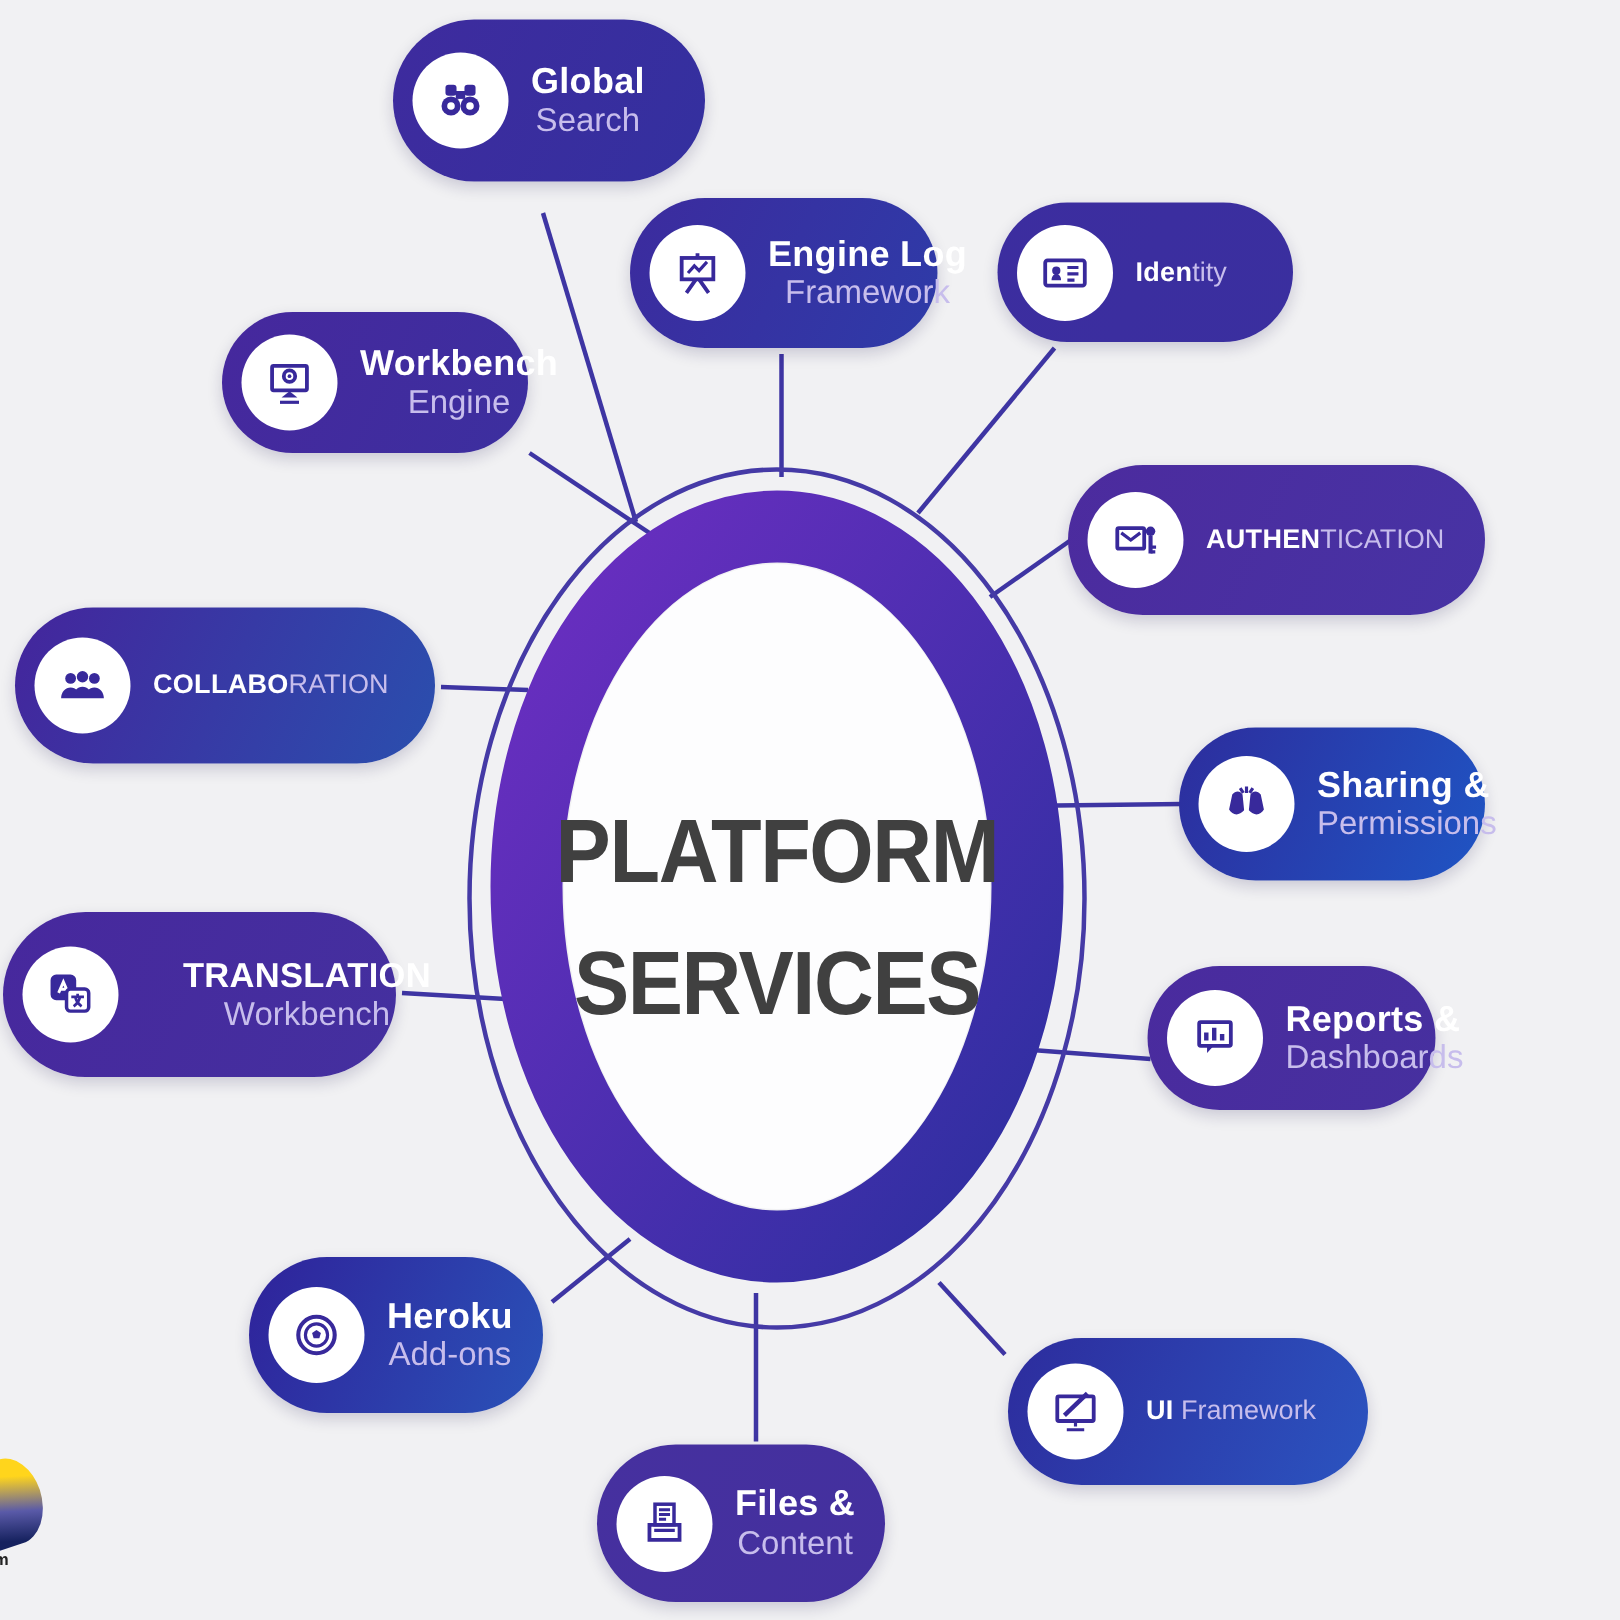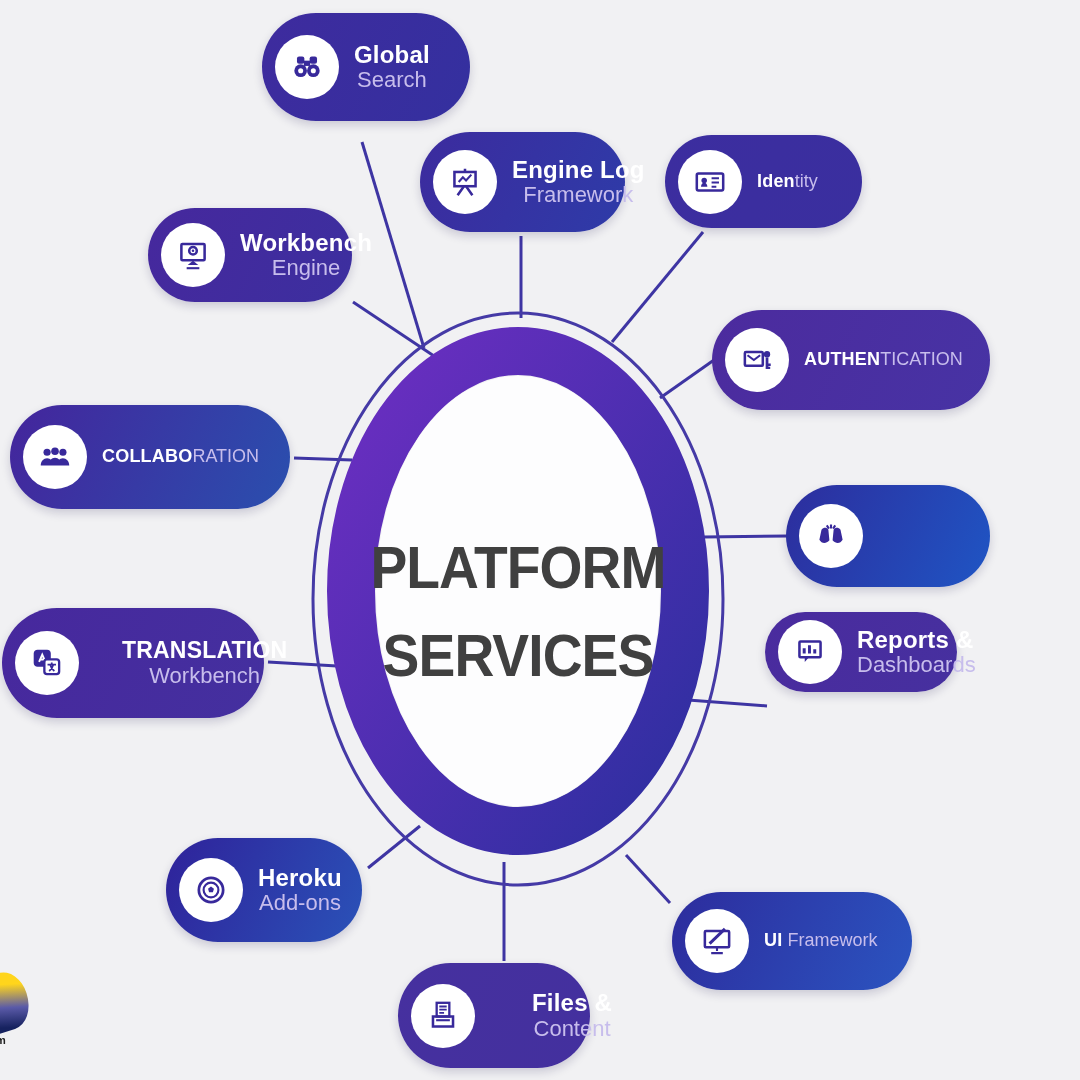--- a/index.html
+++ b/index.html
@@ -163,38 +163,42 @@
     </div>
     <div class="pill" style="left: 786px; top: 485px; width: 204px; height: 102px; background: linear-gradient(115deg, rgb(45, 45, 157), rgb(31, 85, 196));">
       <div class="icon-circle" style="color: rgb(56, 41, 155); background: rgb(255, 255, 255);">
         <svg viewBox="0 0 36 36" width="38" height="38">
           <g fill="currentColor">
             <path d="M9 12c2-2.5 5-2.5 6.5 0l1 10c-3.5 4-7.5 3-9.5-.5zM27 12c-2-2.5-5-2.5-6.5 0l-1 10c3.5 4 7.5 3 9.5-.5z"></path>
             <path d="M14 8l2 3M18 7v4M22 8l-2 3" stroke="currentColor" stroke-width="2" fill="none"></path>
           </g>
         </svg>
       </div>
+      <div class="pill-label" style="--bold-color: #ffffff;">
+        <div class="l-bold">Sharing &amp;</div>
+        <div class="l-light">Permissions</div>
+      </div>
     </div>
     <div class="pill" style="left: 2px; top: 608px; width: 262px; height: 110px; background: linear-gradient(115deg, rgb(71, 40, 157), rgb(68, 48, 159)); gap: 28px;">
       <div class="icon-circle" style="color: rgb(56, 41, 155); background: rgb(255, 255, 255);">
         <svg viewBox="0 0 36 36" width="38" height="38">
           <g fill="none" stroke="currentColor" stroke-width="2.2">
             <rect x="6.5" y="6.5" width="14" height="14" rx="2.5" fill="currentColor"></rect>
             <path d="M10.5 17l3-7 3 7M11.7 14.7h3.6" stroke="#fff" stroke-width="1.8"></path>
             <rect x="15.5" y="14.5" width="14" height="14" rx="2.5" fill="#fff"></rect>
             <path d="M18.5 19.5h8M22.5 17.5v2M20 25.5c2-1.5 3.5-3.5 4-6M25 25.5c-2-1.5-3.5-3.5-4-6" stroke-width="1.7"></path>
           </g>
         </svg>
       </div>
       <div class="pill-label" style="--bold-color: #ffffff;">
         <div class="l-bold" style="font-size: 23px;">TRANSLATION</div>
         <div class="l-light">Workbench</div>
       </div>
     </div>
-    <div class="pill" style="left: 765px; top: 612px; width: 192px; height: 80px; background: linear-gradient(115deg, rgb(74, 43, 158), rgb(70, 48, 159));">
+    <div class="pill" style="left: 765px; top: 644px; width: 192px; height: 96px; background: linear-gradient(115deg, rgb(74, 43, 158), rgb(70, 48, 159));">
       <div class="icon-circle" style="color: rgb(56, 41, 155); background: rgb(255, 255, 255);">
         <svg viewBox="0 0 36 36" width="38" height="38">
           <g fill="none" stroke="currentColor" stroke-width="2.4">
             <rect x="8" y="8" width="20" height="15" rx="1"></rect>
             <path d="M12.5 19.5v-5M17.5 19.5v-8M22.5 19.5v-4" stroke-width="2.8"></path>
             <path d="M13 23v4.5l4-4.5z" fill="currentColor" stroke="none"></path>
           </g>
         </svg>
       </div>
       <div class="pill-label" style="--bold-color: #ffffff;">
@@ -210,21 +214,21 @@
             <circle cx="18" cy="18" r="7" stroke-width="2"></circle>
             <path d="M18 14.8l2.8 2-1 3.3h-3.6l-1-3.3z" fill="currentColor" stroke="none"></path>
           </g>
         </svg>
       </div>
       <div class="pill-label" style="--bold-color: #ffffff;">
         <div class="l-bold">Heroku</div>
         <div class="l-light">Add-ons</div>
       </div>
     </div>
-    <div class="pill" style="left: 398px; top: 963px; width: 192px; height: 105px; background: linear-gradient(115deg, rgb(70, 48, 159), rgb(67, 48, 158)); gap: 42px;">
+    <div class="pill" style="left: 398px; top: 963px; width: 192px; height: 105px; background: linear-gradient(115deg, rgb(70, 48, 159), rgb(67, 48, 158));">
       <div class="icon-circle" style="color: rgb(56, 41, 155); background: rgb(255, 255, 255);">
         <svg viewBox="0 0 36 36" width="38" height="38">
           <g fill="none" stroke="currentColor" stroke-width="2.2">
             <rect x="12" y="5.5" width="12" height="13"></rect>
             <path d="M14.5 9h7M14.5 12h7M14.5 15h4.5" stroke-width="1.8"></path>
             <path d="M8.5 18.5h19v9.5h-19z" stroke-width="2.4"></path>
             <path d="M11.5 22h13" stroke-width="2"></path>
           </g>
         </svg>
       </div>

